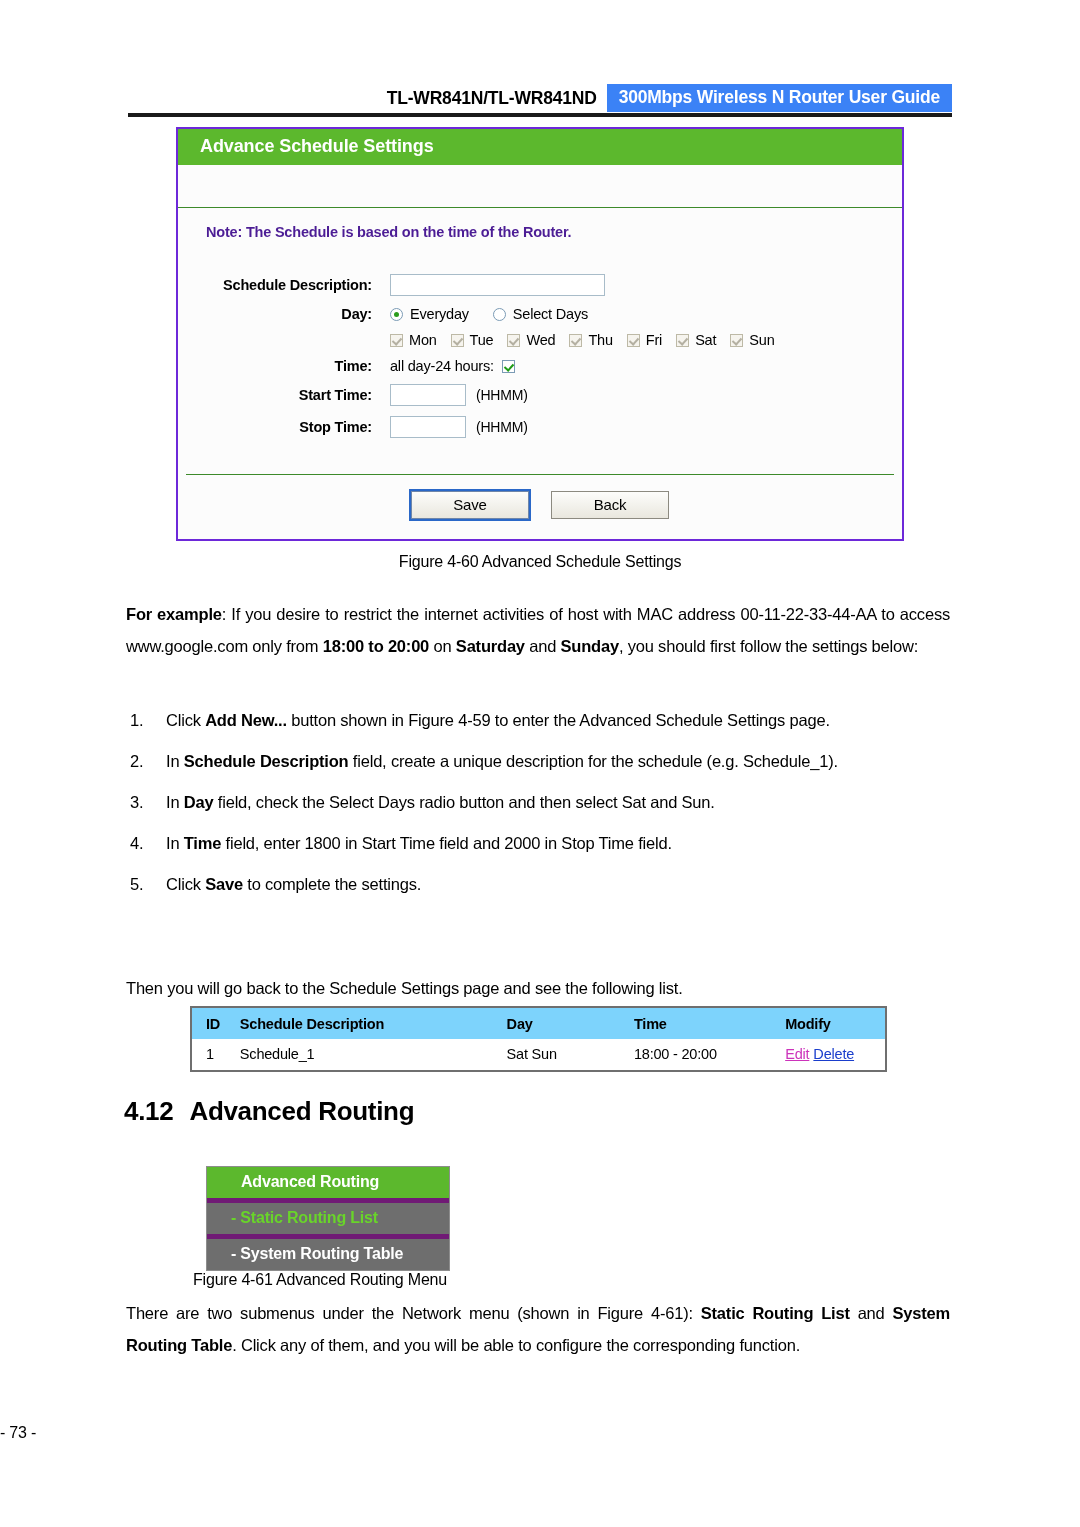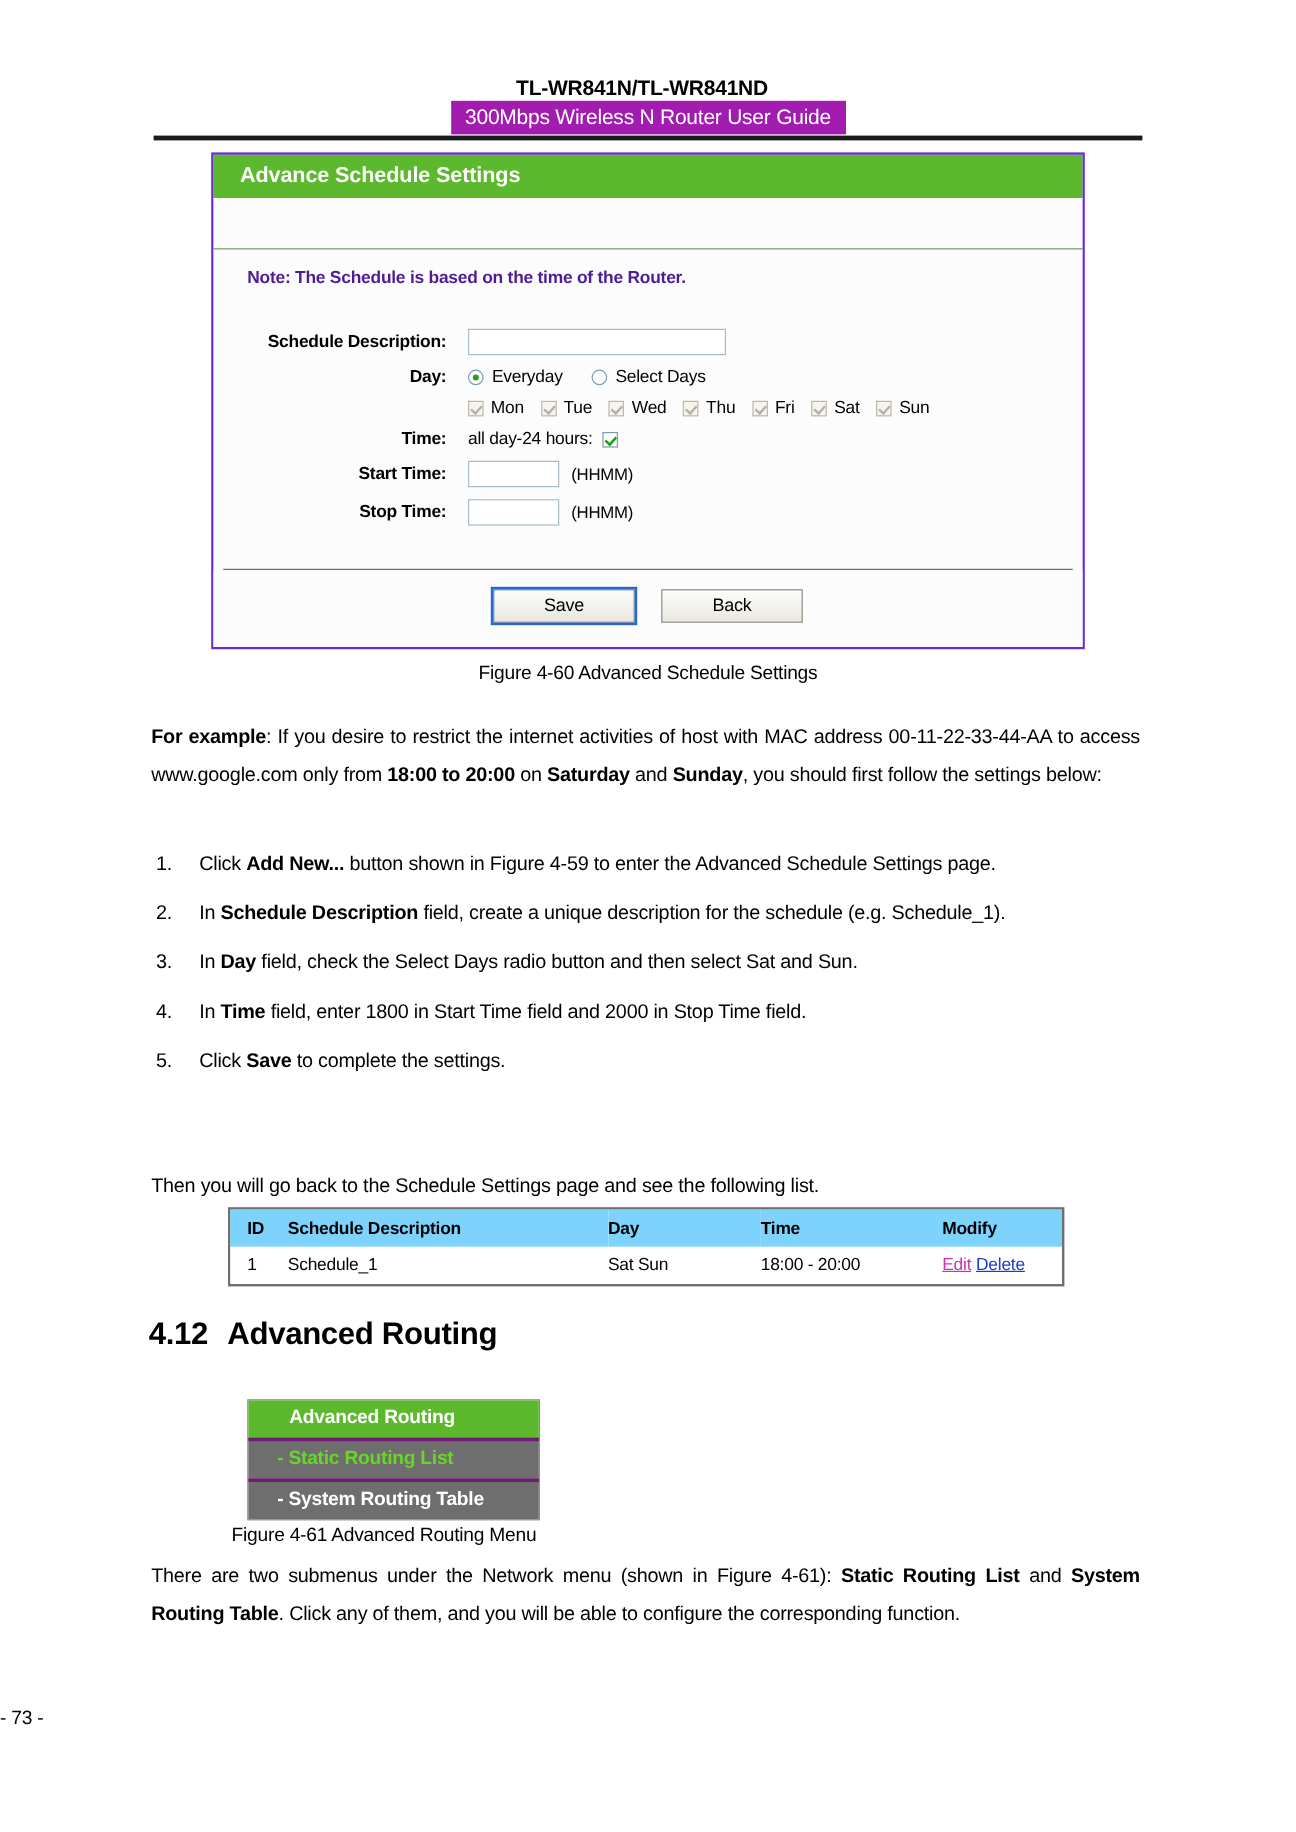--- a/index.html
+++ b/index.html
@@ -22,34 +22,33 @@
     left: 128px;
     top: 84px;
     width: 824px;
     height: 32px;
   }
   .doc-header-inner {
     display: flex;
     justify-content: flex-end;
     align-items: center;
     height: 28px;
-    flex-direction: column;
   }
   .header-model {
     font-size: 17.5px;
     font-weight: bold;
     letter-spacing: -0.2px;
     padding-right: 10px;
     white-space: nowrap;
   }
   .header-guide {
-    background: #a21caf;
+    background: #3b82f6;
     color: #ffffff;
     font-size: 17.5px;
-    font-weight: normal;
+    font-weight: bold;
     padding: 3px 12px 4px 12px;
     letter-spacing: -0.2px;
     white-space: nowrap;
   }
   .header-rule {
     position: absolute;
     left: 128px;
     top: 113px;
     width: 824px;
     height: 4px;
@@ -365,21 +364,21 @@
     letter-spacing: -0.2px;
     box-sizing: border-box;
   }
   .rm-main {
     background: #5cb82d;
     color: #ffffff;
   }
   .rm-sub {
     background: #6e6e6e;
     color: #ffffff;
-    border-top: 3px solid #701a75;
+    border-top: 5px solid #701a75;
     padding-left: 24px;
   }
   .rm-sub.highlight { color: #69d42a; }
 
   
   #page-number {
     position: absolute;
     left: 0;
     top: 1424px;
     width: 1080px;

